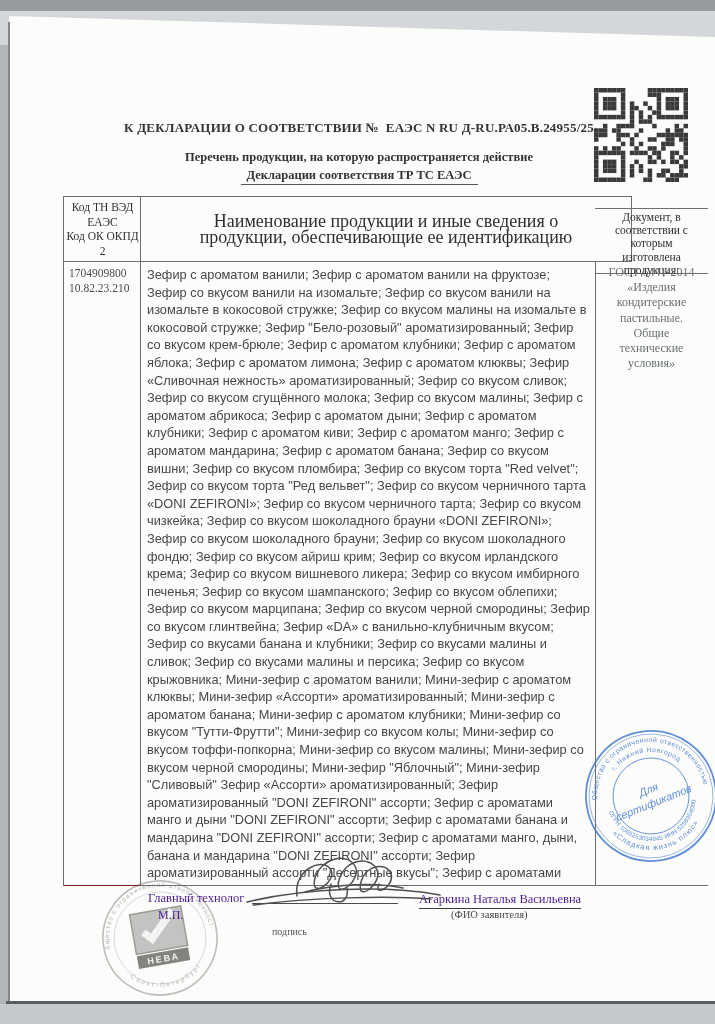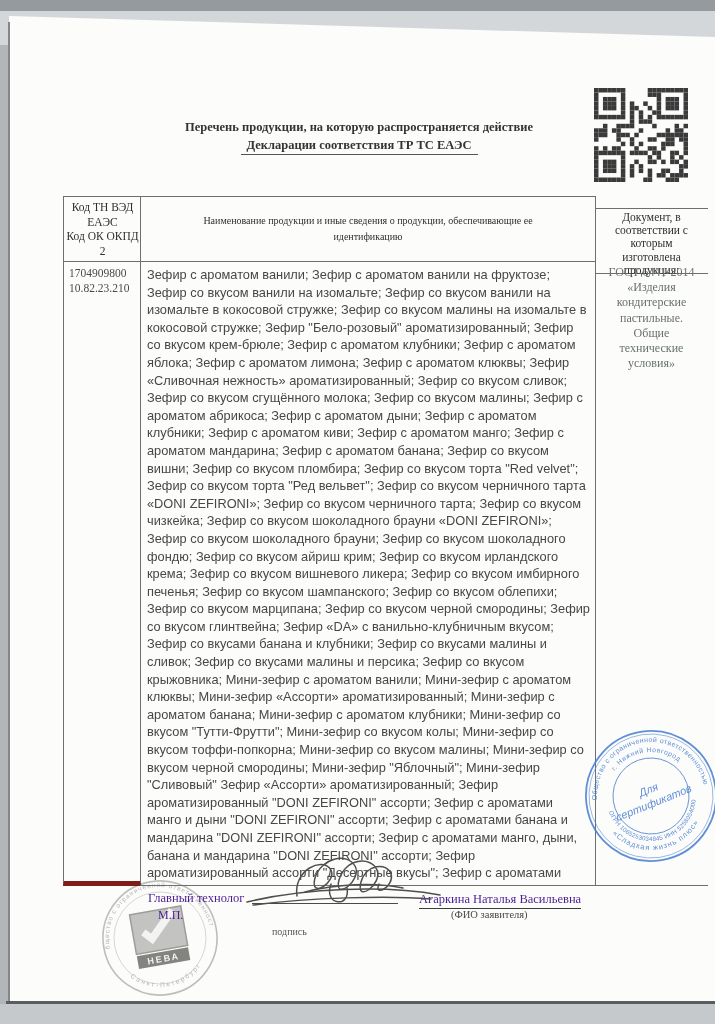--- a/index.html
+++ b/index.html
@@ -18,24 +18,24 @@
   .t2{margin-top:14px;font-size:13px;font-weight:bold;letter-spacing:.2px;}
   .t3{margin-top:14px;font-size:12.5px;font-weight:bold;}
   .t4{font-size:12.5px;font-weight:bold;display:inline-block;border-bottom:1px solid #555;padding:0 6px 1px;}
 
   .tbl{position:absolute;left:63px;top:196px;width:645px;height:690px;z-index:2;}
   .cell{position:absolute;box-sizing:border-box;border-color:#6e6e6e;}
   .pre{white-space:pre-line;}
   .hc{display:flex;align-items:center;justify-content:center;text-align:center;
       font-weight:normal;color:#2f2f2f;}
   .h1{left:0;top:0;width:78px;height:66px;border:1px solid #6e6e6e;border-right:none;font-size:11.5px;line-height:14.5px;}
-  .h2{left:77px;top:0;width:456px;height:66px;border:1px solid #6e6e6e;font-size:10px;line-height:16px;padding:15px 28px;}
+  .h2{left:77px;top:0;width:492px;height:66px;border:1px solid #6e6e6e;font-size:18px;line-height:16px;padding:15px 28px;}
   .h3{left:532px;top:0;width:113px;height:66px;border-top:1px solid #6e6e6e;border-bottom:1px solid #6e6e6e;
       font-size:11.5px;line-height:13.2px;align-items:flex-start;padding-top:2px;margin-top:12px;}
-  .b1{left:0;top:66px;width:78px;height:624px;border-left:1px solid #6e6e6e;border-right:1px solid #6e6e6e;border-bottom:5px solid #7f1d1d;
+  .b1{left:0;top:66px;width:78px;height:624px;border-left:1px solid #6e6e6e;border-right:1px solid #6e6e6e;border-bottom:1px solid #7f1d1d;
       font-size:11.5px;line-height:15px;color:#4a4a4a;padding:4px 0 0 5px;}
   .b2{left:77px;top:66px;width:456px;height:624px;border-right:1px solid #6e6e6e;border-bottom:1px solid #6e6e6e;
       font-family:"Liberation Sans",sans-serif;font-size:12.8px;line-height:17.6px;color:#474747;
       padding:4px 5px 0 7px;overflow:hidden;text-align:left;}
   .b3{left:532px;top:66px;width:113px;height:624px;border-bottom:1px solid #6e6e6e;
       font-size:12px;line-height:15.2px;color:#68716e;text-align:center;padding-top:3px;}
 
   .footer-item{position:absolute;color:#4c1d95;z-index:2;}
   .role{left:148px;top:891px;font-size:12.5px;}
   .mp{left:158px;top:908px;font-size:12px;}
@@ -279,20 +279,21 @@
           <rect x="26.86" y="89.52" width="4.48" height="4.48"></rect>
           <rect x="49.24" y="89.52" width="4.48" height="4.48"></rect>
           <rect x="53.71" y="89.52" width="4.48" height="4.48"></rect>
           <rect x="71.62" y="89.52" width="4.48" height="4.48"></rect>
           <rect x="76.10" y="89.52" width="4.48" height="4.48"></rect>
           <rect x="80.57" y="89.52" width="4.48" height="4.48"></rect>
         </g>
       </svg></div>
 
   <div class="title-block">
+    <div class="t2">К ДЕКЛАРАЦИИ О СООТВЕТСТВИИ №&nbsp; ЕАЭС N RU Д-RU.РА05.В.24955/25</div>
     <div class="t3">Перечень продукции, на которую распространяется действие</div>
     <div><span class="t4">Декларации соответствия ТР ТС ЕАЭС</span></div>
   </div>
 
   <div class="tbl">
     <div class="cell hc h1 pre">Код ТН ВЭД
 ЕАЭС
 Код ОК ОКПД 2</div>
     <div class="cell hc h2">Наименование продукции и иные сведения о продукции, обеспечивающие ее идентификацию</div>
     <div class="cell hc h3 pre">Документ, в

